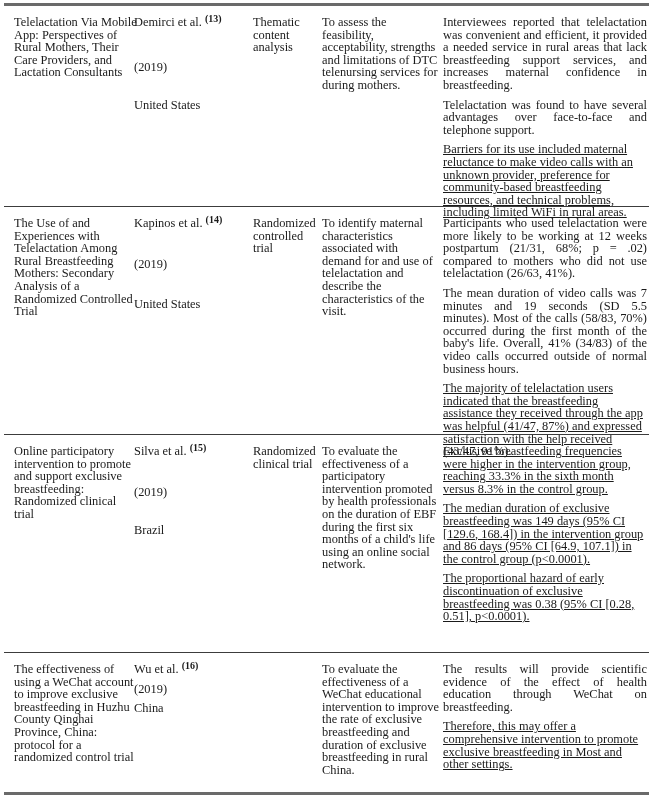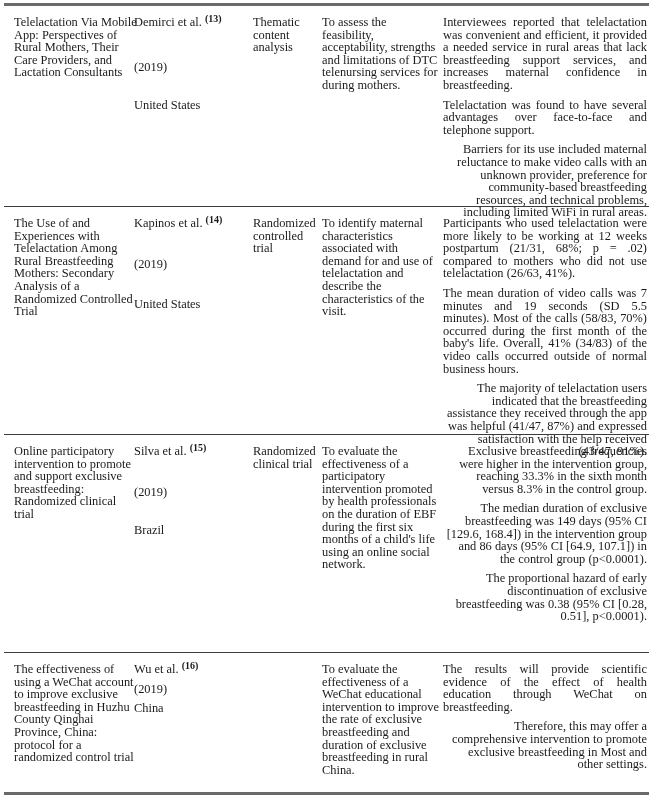--- a/index.html
+++ b/index.html
@@ -37,21 +37,21 @@
     }
     .c1 { left: 10px; width: 124px; }
     .c2 { left: 130px; width: 114px; }
     .c3 { left: 249px; width: 70px; }
     .c4 { left: 318px; width: 118px; }
     .c5 { left: 439px; width: 204px; }
     .c5 p {
       margin: 0 0 7px 0;
       text-align: justify;
     }
-    .c5 p.left { text-align: right; }
+    .c5 p.left { text-align: left; text-decoration: underline; }
     .sup {
       font-size: 10px;
       vertical-align: 4px;
       line-height: 0;
       font-weight: bold;
     }
     .gap { display: block; }
     .r1 { height: 203px; }
     .r2 { height: 228px; }
     .r3 { height: 218px; }

